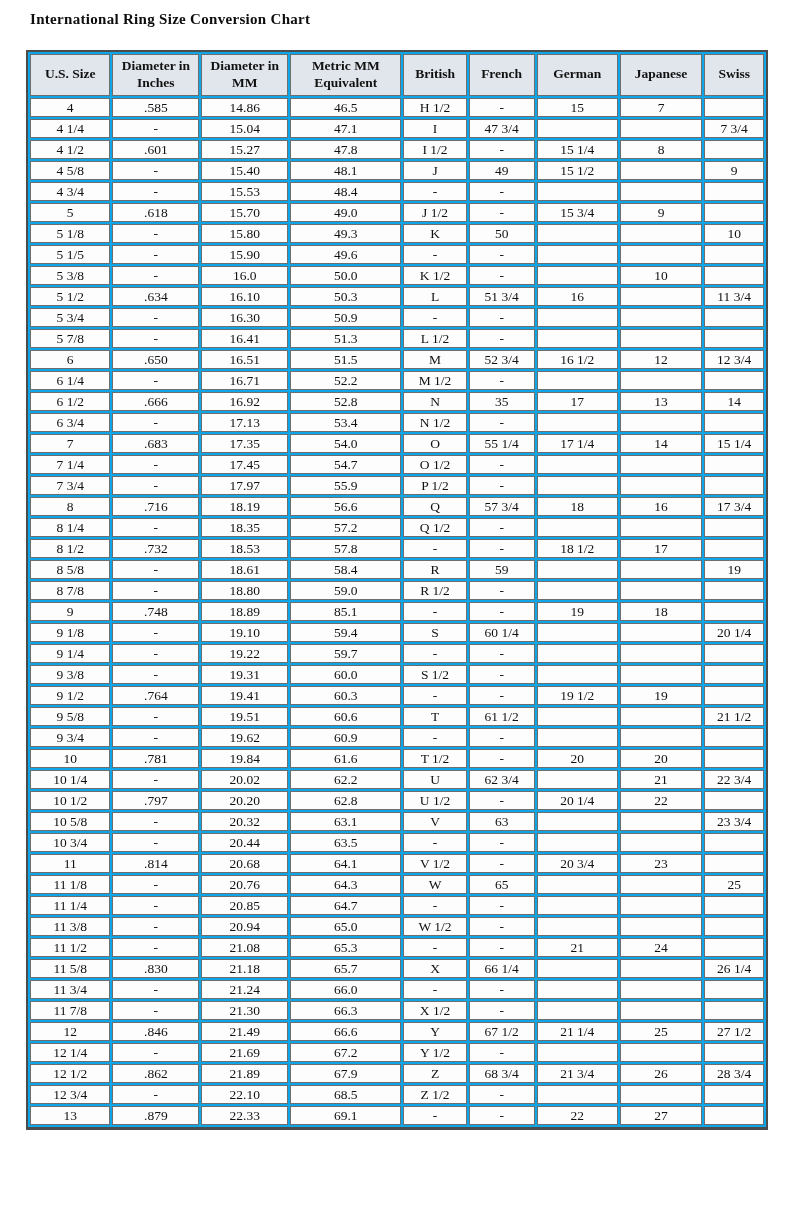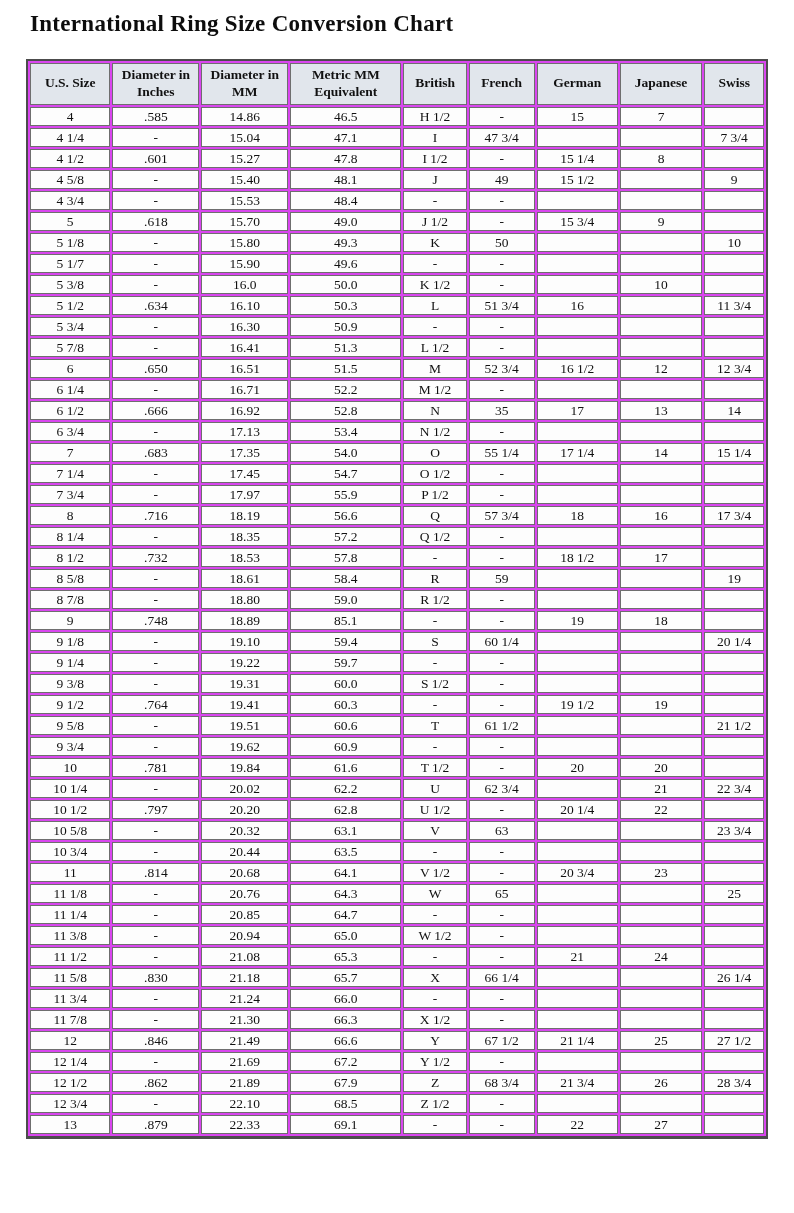--- a/index.html
+++ b/index.html
@@ -9,31 +9,31 @@
     width: 794px;
     height: 1213px;
     background: #ffffff;
     overflow: hidden;
     font-family: "Liberation Serif", serif;
   }
   .title {
     margin: 11px 0 0 30px;
     font-family: "Liberation Serif", serif;
     font-weight: bold;
-    font-size: 23px;
+    font-size: 15px;
     letter-spacing: 0.3px;
     color: #0d0d0d;
   }
   table.ring-table {
     border-collapse: separate;
     border-spacing: 2px;
     table-layout: fixed;
     width: 742px;
     margin: 22px 0 9px 26px;
-    background: #d946ef;
+    background: #0ea5e9;
     border: 2px solid #4c4c4c;
     border-bottom-width: 3px;
   }
   table.ring-table th {
     background: #e1e6ec;
     border: 1px solid #6e6e6e;
     font-family: "Liberation Serif", serif;
     font-weight: bold;
     font-size: 13.5px;
     line-height: 1.25;
@@ -171,21 +171,21 @@
           <td>-</td>
           <td>15.80</td>
           <td>49.3</td>
           <td>K</td>
           <td>50</td>
           <td></td>
           <td></td>
           <td>10</td>
         </tr>
         <tr>
-          <td>5 1/7</td>
+          <td>5 1/5</td>
           <td>-</td>
           <td>15.90</td>
           <td>49.6</td>
           <td>-</td>
           <td>-</td>
           <td></td>
           <td></td>
           <td></td>
         </tr>
         <tr>

